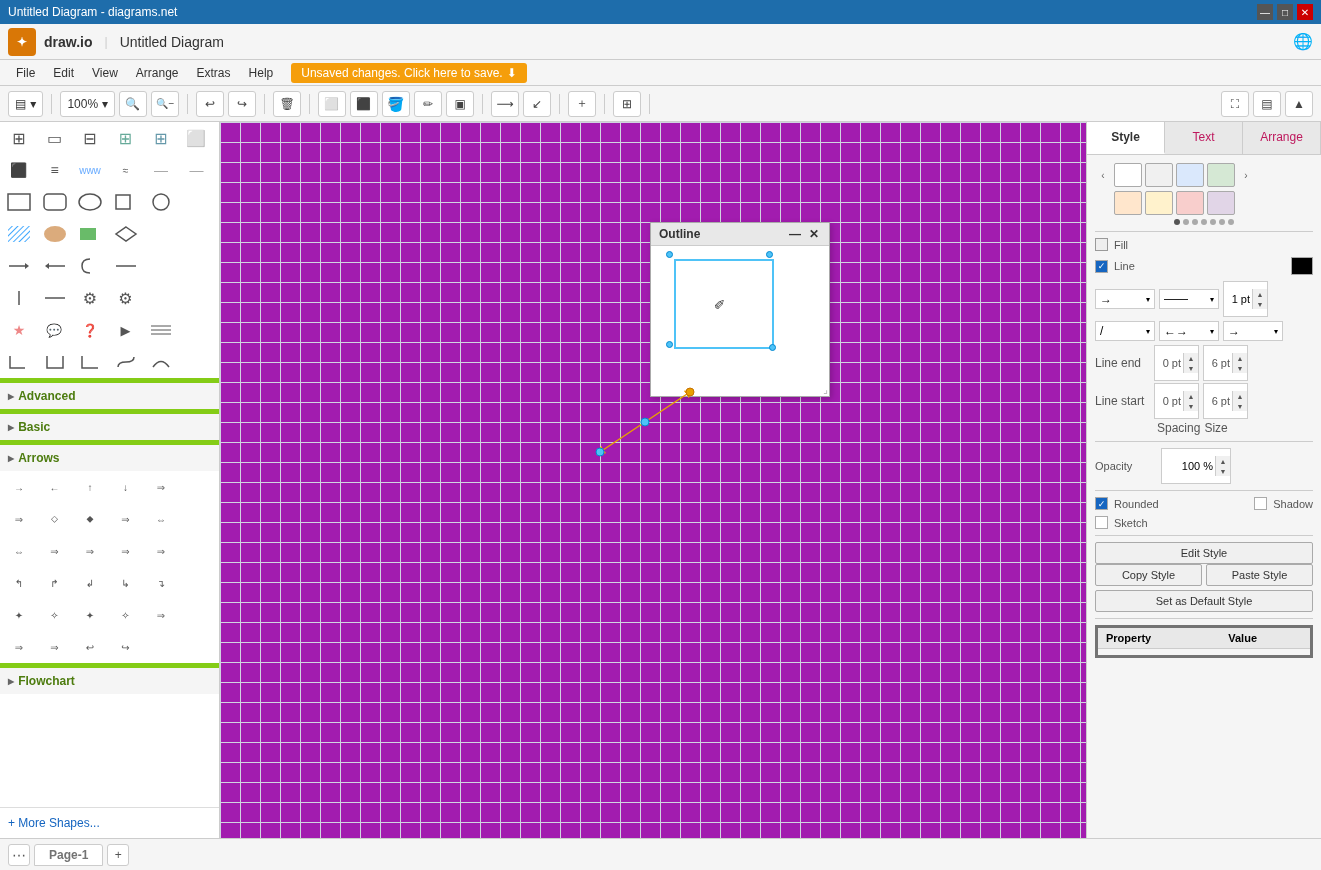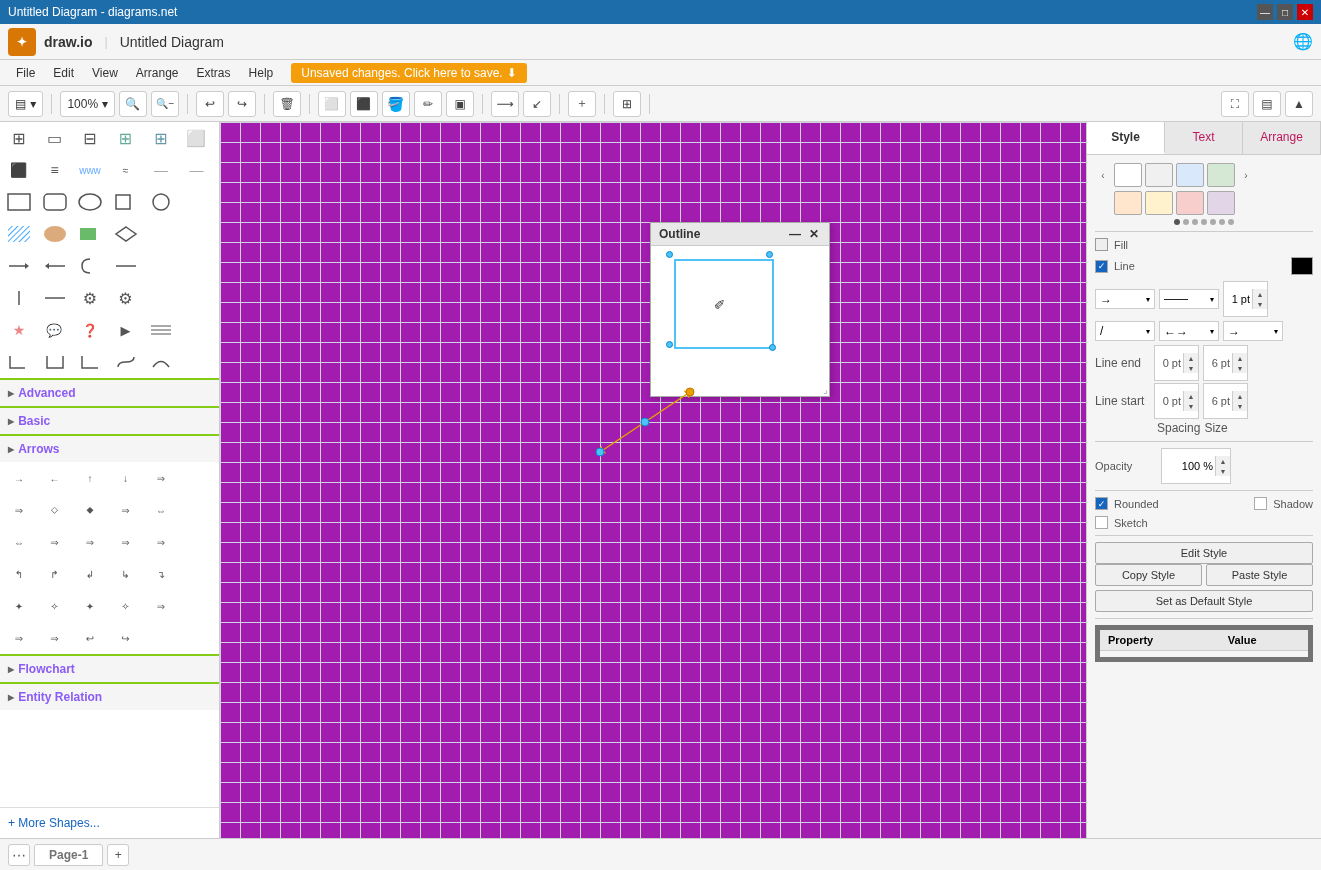--- a/index.html
+++ b/index.html
@@ -124,24 +124,24 @@
       gap: 2px;
     }
     .shape-item {
       width: 30px; height: 24px;
       display: flex; align-items: center; justify-content: center;
       cursor: pointer; border-radius: 2px;
       font-size: 10px; color: #555;
     }
     .section-header {
       padding: 6px 8px;
-      color: #8b5cf6;
+      color: #4d7c0f;
       font-weight: bold;
       background: #f5f5f5;
-      border-top: 2px solid #84cc16;
+      border-top: 5px solid #84cc16;
       cursor: pointer;
       display: flex; align-items: center; gap: 4px;
     }
     .section-header::before { content: '▶'; font-size: 8px; color: #666; }
     .sidebar-bottom {
       padding: 8px;
       border-top: 1px solid #ddd;
       color: #1565c0;
       cursor: pointer;
     }
@@ -353,21 +353,21 @@
       border-radius: 2px;
       font-size: 11px;
       color: #333;
       text-align: center;
     }
 
     
     .prop-table {
       width: 100%;
       border-collapse: collapse;
-      border: 5px solid #737373;
+      border: 3px solid #737373;
       padding-left: 7px;
     }
     .prop-table th {
       background: #e8e8e8;
       padding: 4px 8px;
       text-align: left;
       border-bottom: 1px solid #ccc;
       font-size: 11px;
     }
     .prop-table td {
@@ -756,23 +756,20 @@
       <div class="shape-item">⇒</div>
       <div class="shape-item">⇒</div>
       <div class="shape-item">↩</div>
       <div class="shape-item">↪</div>
       <div class="shape-item"></div>
       <div class="shape-item"></div>
     </div>
 
     <div class="section-header">
       <span>Flowchart</span>
-    </div>
-    <div class="section-header">
-      <span>Entity Relation</span>
     </div>
 
     <div style="flex:1;"></div>
     <div class="sidebar-bottom">
       <span>+ More Shapes...</span>
     </div>
   </div>
 
   <div id="canvas-area">
     <div class="canvas-grid"></div>

